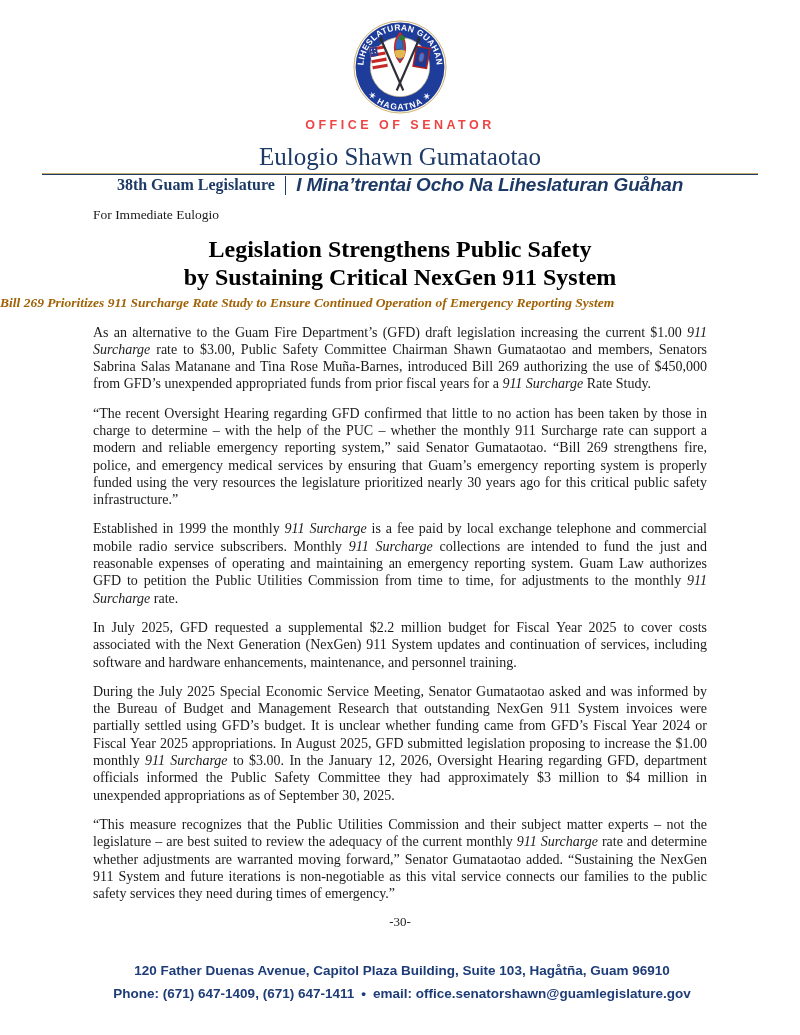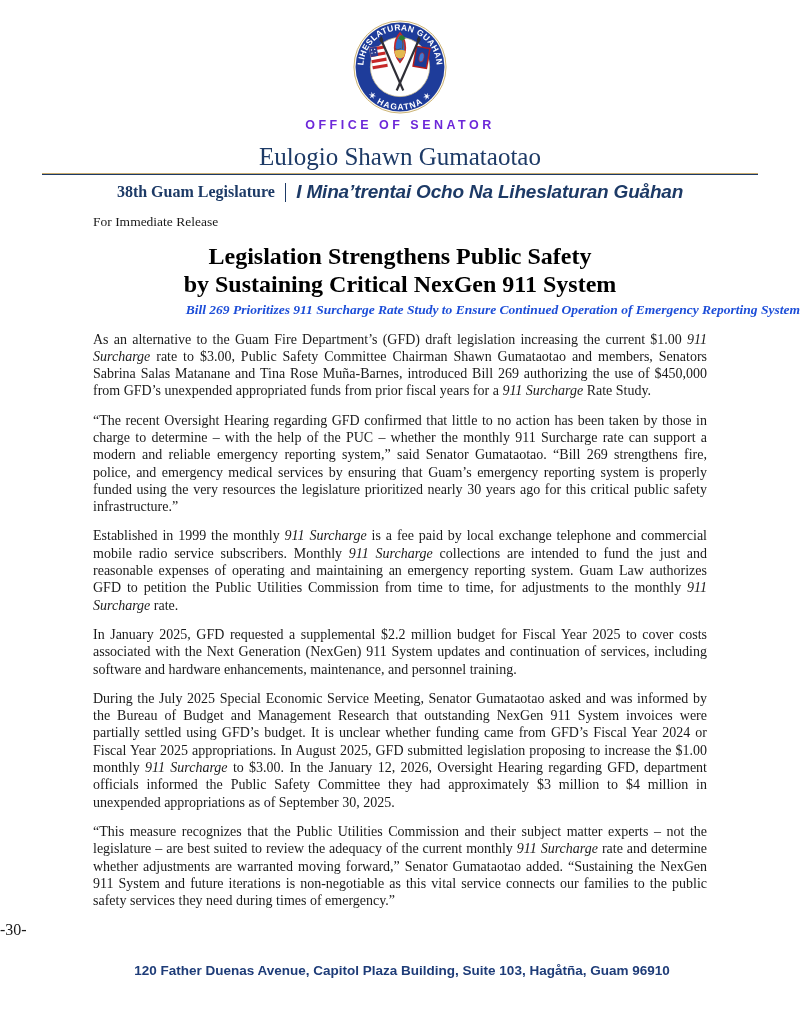--- a/index.html
+++ b/index.html
@@ -11,36 +11,35 @@
     color:#1a1a1a;
     overflow:hidden;
   }
   .masthead{ text-align:center; padding-top:20px; }
   .seal-wrap{ line-height:0; }
   .office-label{
     margin-top:4px;
     font-family:"Liberation Sans", sans-serif;
     font-size:12.5px;
     letter-spacing:3.5px;
-    color:#6d28d9;
+    color:#ef4444;
     font-weight:bold;
   }
   .senator-name{
     margin-top:11px;
     font-size:25px;
     line-height:27px;
     color:#1d3a66;
   }
   .masthead-rule{
     margin:3px 42px 0 42px;
     height:2px;
     background:linear-gradient(#c9ab6d 0 50%, #1d3a66 50% 100%);
   }
   .legislature-line{
-    margin-top:7px;
     color:#1d3a66;
     display:flex; align-items:center; justify-content:center; gap:10px;
     line-height:20px;
   }
   .leg-en{ font-size:16px; font-weight:bold; font-family:"Liberation Serif", serif; }
   .leg-sep{ width:1.5px; height:19px; background:#1d3a66; display:inline-block; }
   .leg-ch{
     font-size:19px; font-weight:bold; font-style:italic;
     font-family:"Liberation Sans", sans-serif;
     letter-spacing:-0.2px;
@@ -53,34 +52,35 @@
   .headline{
     margin:11px 0 0 0;
     text-align:center;
     font-size:24px; line-height:28.5px;
     font-weight:bold;
     color:#000;
   }
   .headline .title-line{ display:block; }
   .subheadline{
     margin-top:3px;
-    text-align:right;
+    text-align:left;
     font-size:13.5px;
     font-weight:bold; font-style:italic;
-    color:#1d4ed8;
+    color:#a16207;
   }
   .body-col{
     margin:13px 93px 3px 93px;
     font-size:14px;
     line-height:17.3px;
   }
   .body-col p{ margin:0 0 12px 0; text-align:justify; }
   .body-col em{ font-style:italic; }
   .end-mark{
-    font-size:16px;
+    text-align:center;
+    font-size:13px;
     margin-top:3px;
   }
   .footer{
     position:absolute;
     left:0; right:16px; top:959px;
     text-align:center;
     font-family:"Liberation Sans", sans-serif;
     font-size:13.5px;
     font-weight:bold;
     line-height:23px;
@@ -154,37 +154,40 @@
     <div class="senator-name">Eulogio Shawn Gumataotao</div>
     <div class="masthead-rule"></div>
     <div class="legislature-line">
       <span class="leg-en">38th Guam Legislature</span>
       <span class="leg-sep"></span>
       <span class="leg-ch">I Mina’trentai Ocho Na Liheslaturan Guåhan</span>
     </div>
   </header>
 
   <div class="release-block">
-    <div>For Immediate Release</div>
+    <div>For Immediate Eulogio</div>
   </div>
 
   <h1 class="headline">
     <span class="title-line">Legislation Strengthens Public Safety</span>
     <span class="title-line">by Sustaining Critical NexGen 911 System</span>
   </h1>
   <div class="subheadline">Bill 269 Prioritizes 911 Surcharge Rate Study to Ensure Continued Operation of Emergency Reporting System</div>
 
   <main class="body-col">
       <p><span>As an alternative to the Guam Fire Department’s (GFD) draft legislation increasing the current $1.00 </span><em>911 Surcharge</em><span> rate to $3.00, Public Safety Committee Chairman Shawn Gumataotao and members, Senators Sabrina Salas Matanane and Tina Rose Muña-Barnes, introduced Bill 269 authorizing the use of $450,000 from GFD’s unexpended appropriated funds from prior fiscal years for a </span><em>911 Surcharge</em><span> Rate Study.</span></p>
       <p><span>“The recent Oversight Hearing regarding GFD confirmed that little to no action has been taken by those in charge to determine – with the help of the PUC – whether the monthly 911 Surcharge rate can support a modern and reliable emergency reporting system,” said Senator Gumataotao. “Bill 269 strengthens fire, police, and emergency medical services by ensuring that Guam’s emergency reporting system is properly funded using the very resources the legislature prioritized nearly 30 years ago for this critical public safety infrastructure.”</span></p>
       <p><span>Established in 1999 the monthly </span><em>911 Surcharge</em><span> is a fee paid by local exchange telephone and commercial mobile radio service subscribers. Monthly </span><em>911 Surcharge</em><span> collections are intended to fund the just and reasonable expenses of operating and maintaining an emergency reporting system. Guam Law authorizes GFD to petition the Public Utilities Commission from time to time, for adjustments to the monthly </span><em>911 Surcharge</em><span> rate.</span></p>
-      <p><span>In January 2025, GFD requested a supplemental $2.2 million budget for Fiscal Year 2025 to cover costs associated with the Next Generation (NexGen) 911 System updates and continuation of services, including software and hardware enhancements, maintenance, and personnel training.</span></p>
+      <p><span>In July 2025, GFD requested a supplemental $2.2 million budget for Fiscal Year 2025 to cover costs associated with the Next Generation (NexGen) 911 System updates and continuation of services, including software and hardware enhancements, maintenance, and personnel training.</span></p>
       <p><span>During the July 2025 Special Economic Service Meeting, Senator Gumataotao asked and was informed by the Bureau of Budget and Management Research that outstanding NexGen 911 System invoices were partially settled using GFD’s budget. It is unclear whether funding came from GFD’s Fiscal Year 2024 or Fiscal Year 2025 appropriations. In August 2025, GFD submitted legislation proposing to increase the $1.00 monthly </span><em>911 Surcharge</em><span> to $3.00. In the January 12, 2026, Oversight Hearing regarding GFD, department officials informed the Public Safety Committee they had approximately $3 million to $4 million in unexpended appropriations as of September 30, 2025.</span></p>
       <p><span>“This measure recognizes that the Public Utilities Commission and their subject matter experts – not the legislature – are best suited to review the adequacy of the current monthly </span><em>911 Surcharge</em><span> rate and determine whether adjustments are warranted moving forward,” Senator Gumataotao added. “Sustaining the NexGen 911 System and future iterations is non-negotiable as this vital service connects our families to the public safety services they need during times of emergency.”</span></p>
     </main>
 
   <div class="end-mark">-30-</div>
 
   <footer class="footer">
     <div>120 Father Duenas Avenue, Capitol Plaza Building, Suite 103, Hagåtña, Guam 96910</div>
+    <div>
+      <span>Phone: (671) 647-1409, (671) 647-1411</span><span class="sep">•</span><span>email: office.senatorshawn@guamlegislature.gov</span>
+    </div>
   </footer>
 
 </div>
 
 </body></html>

